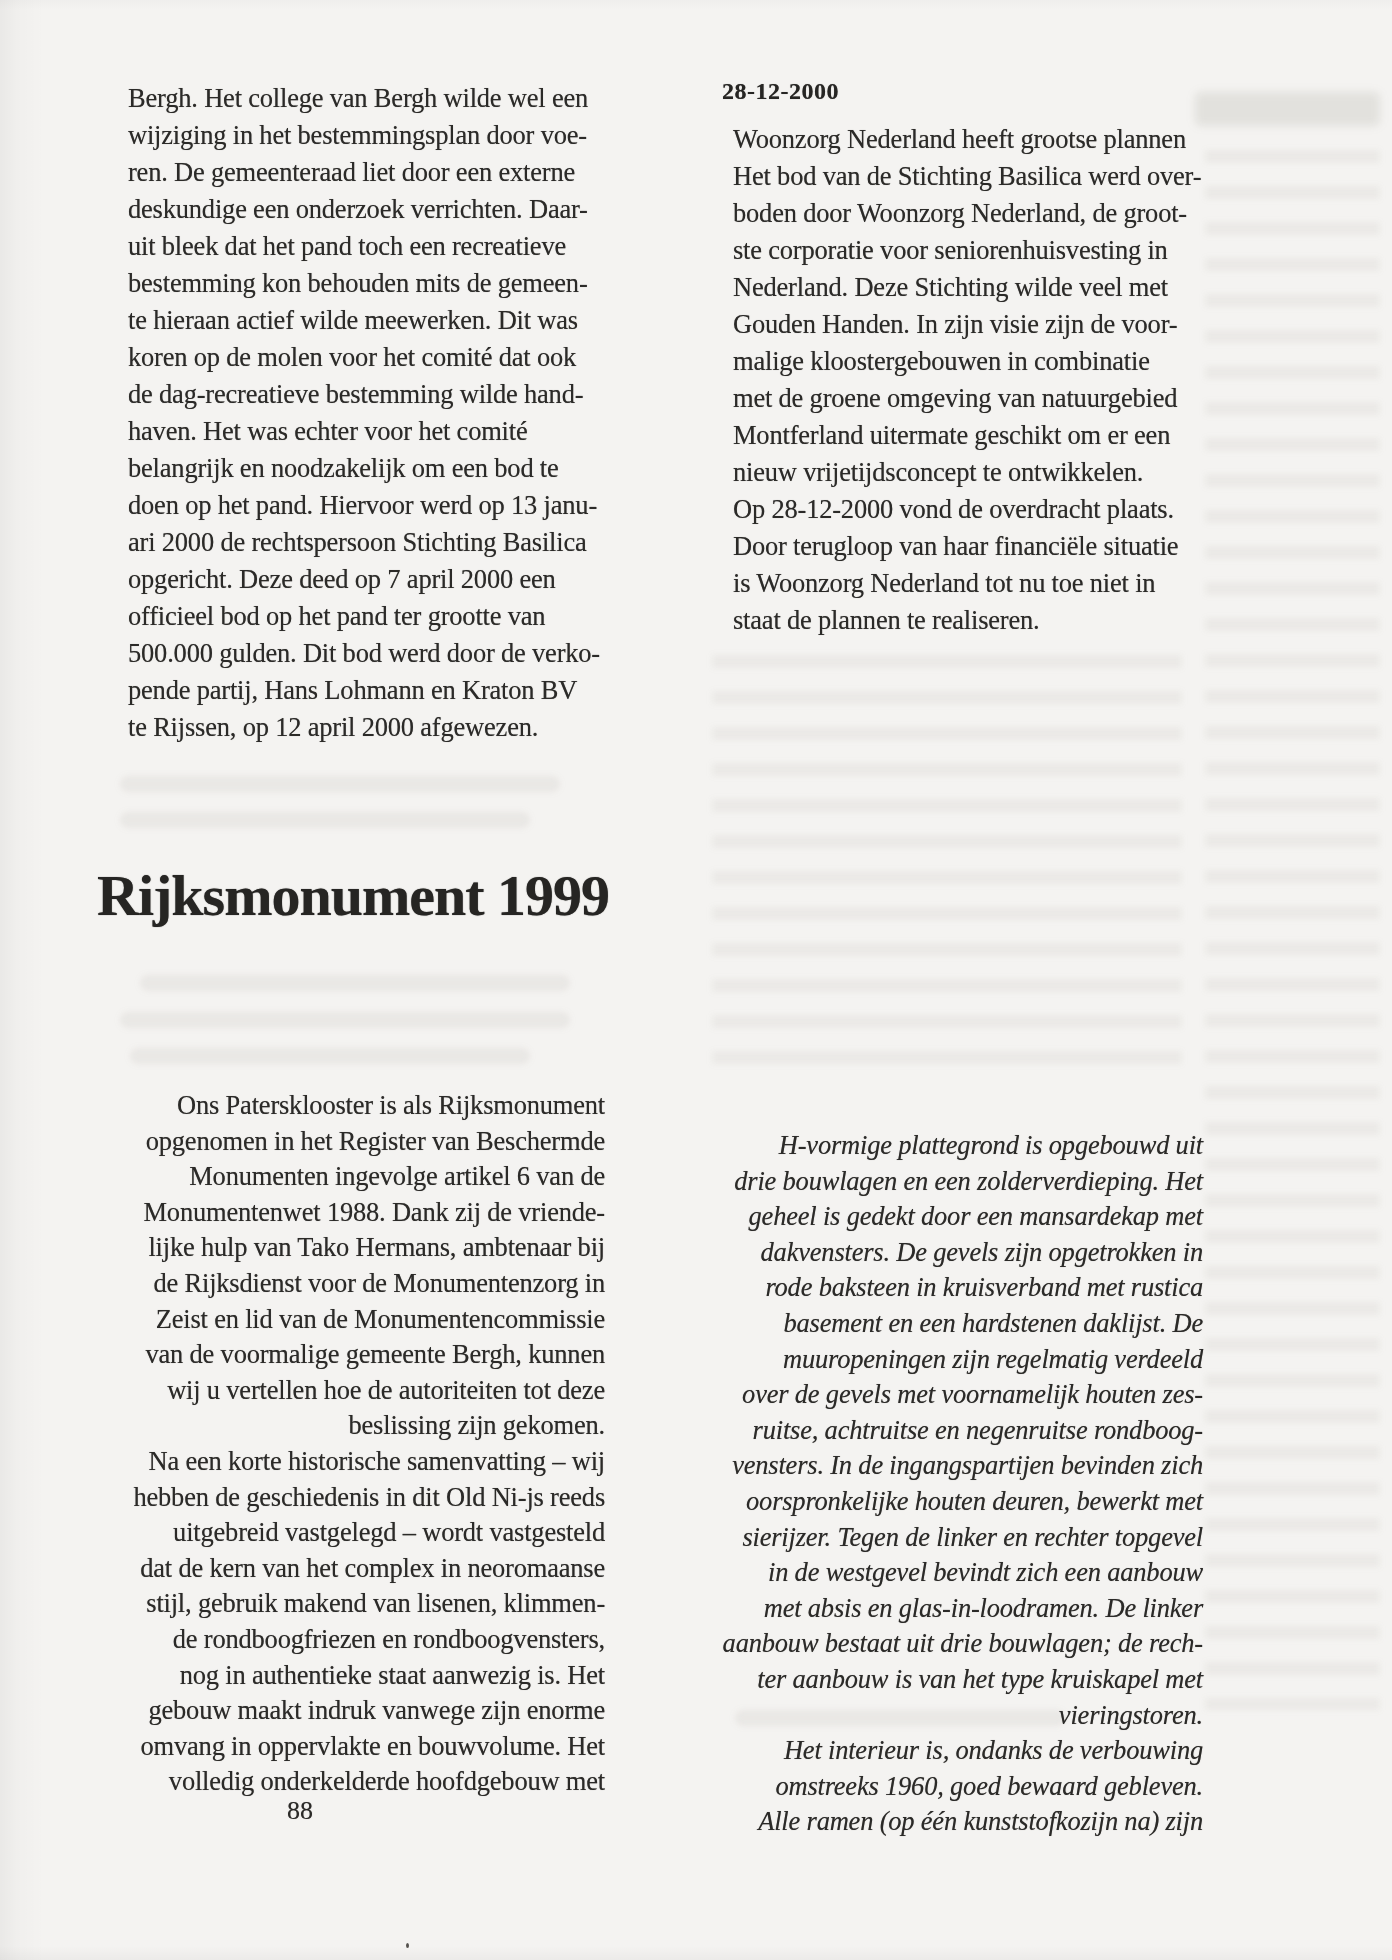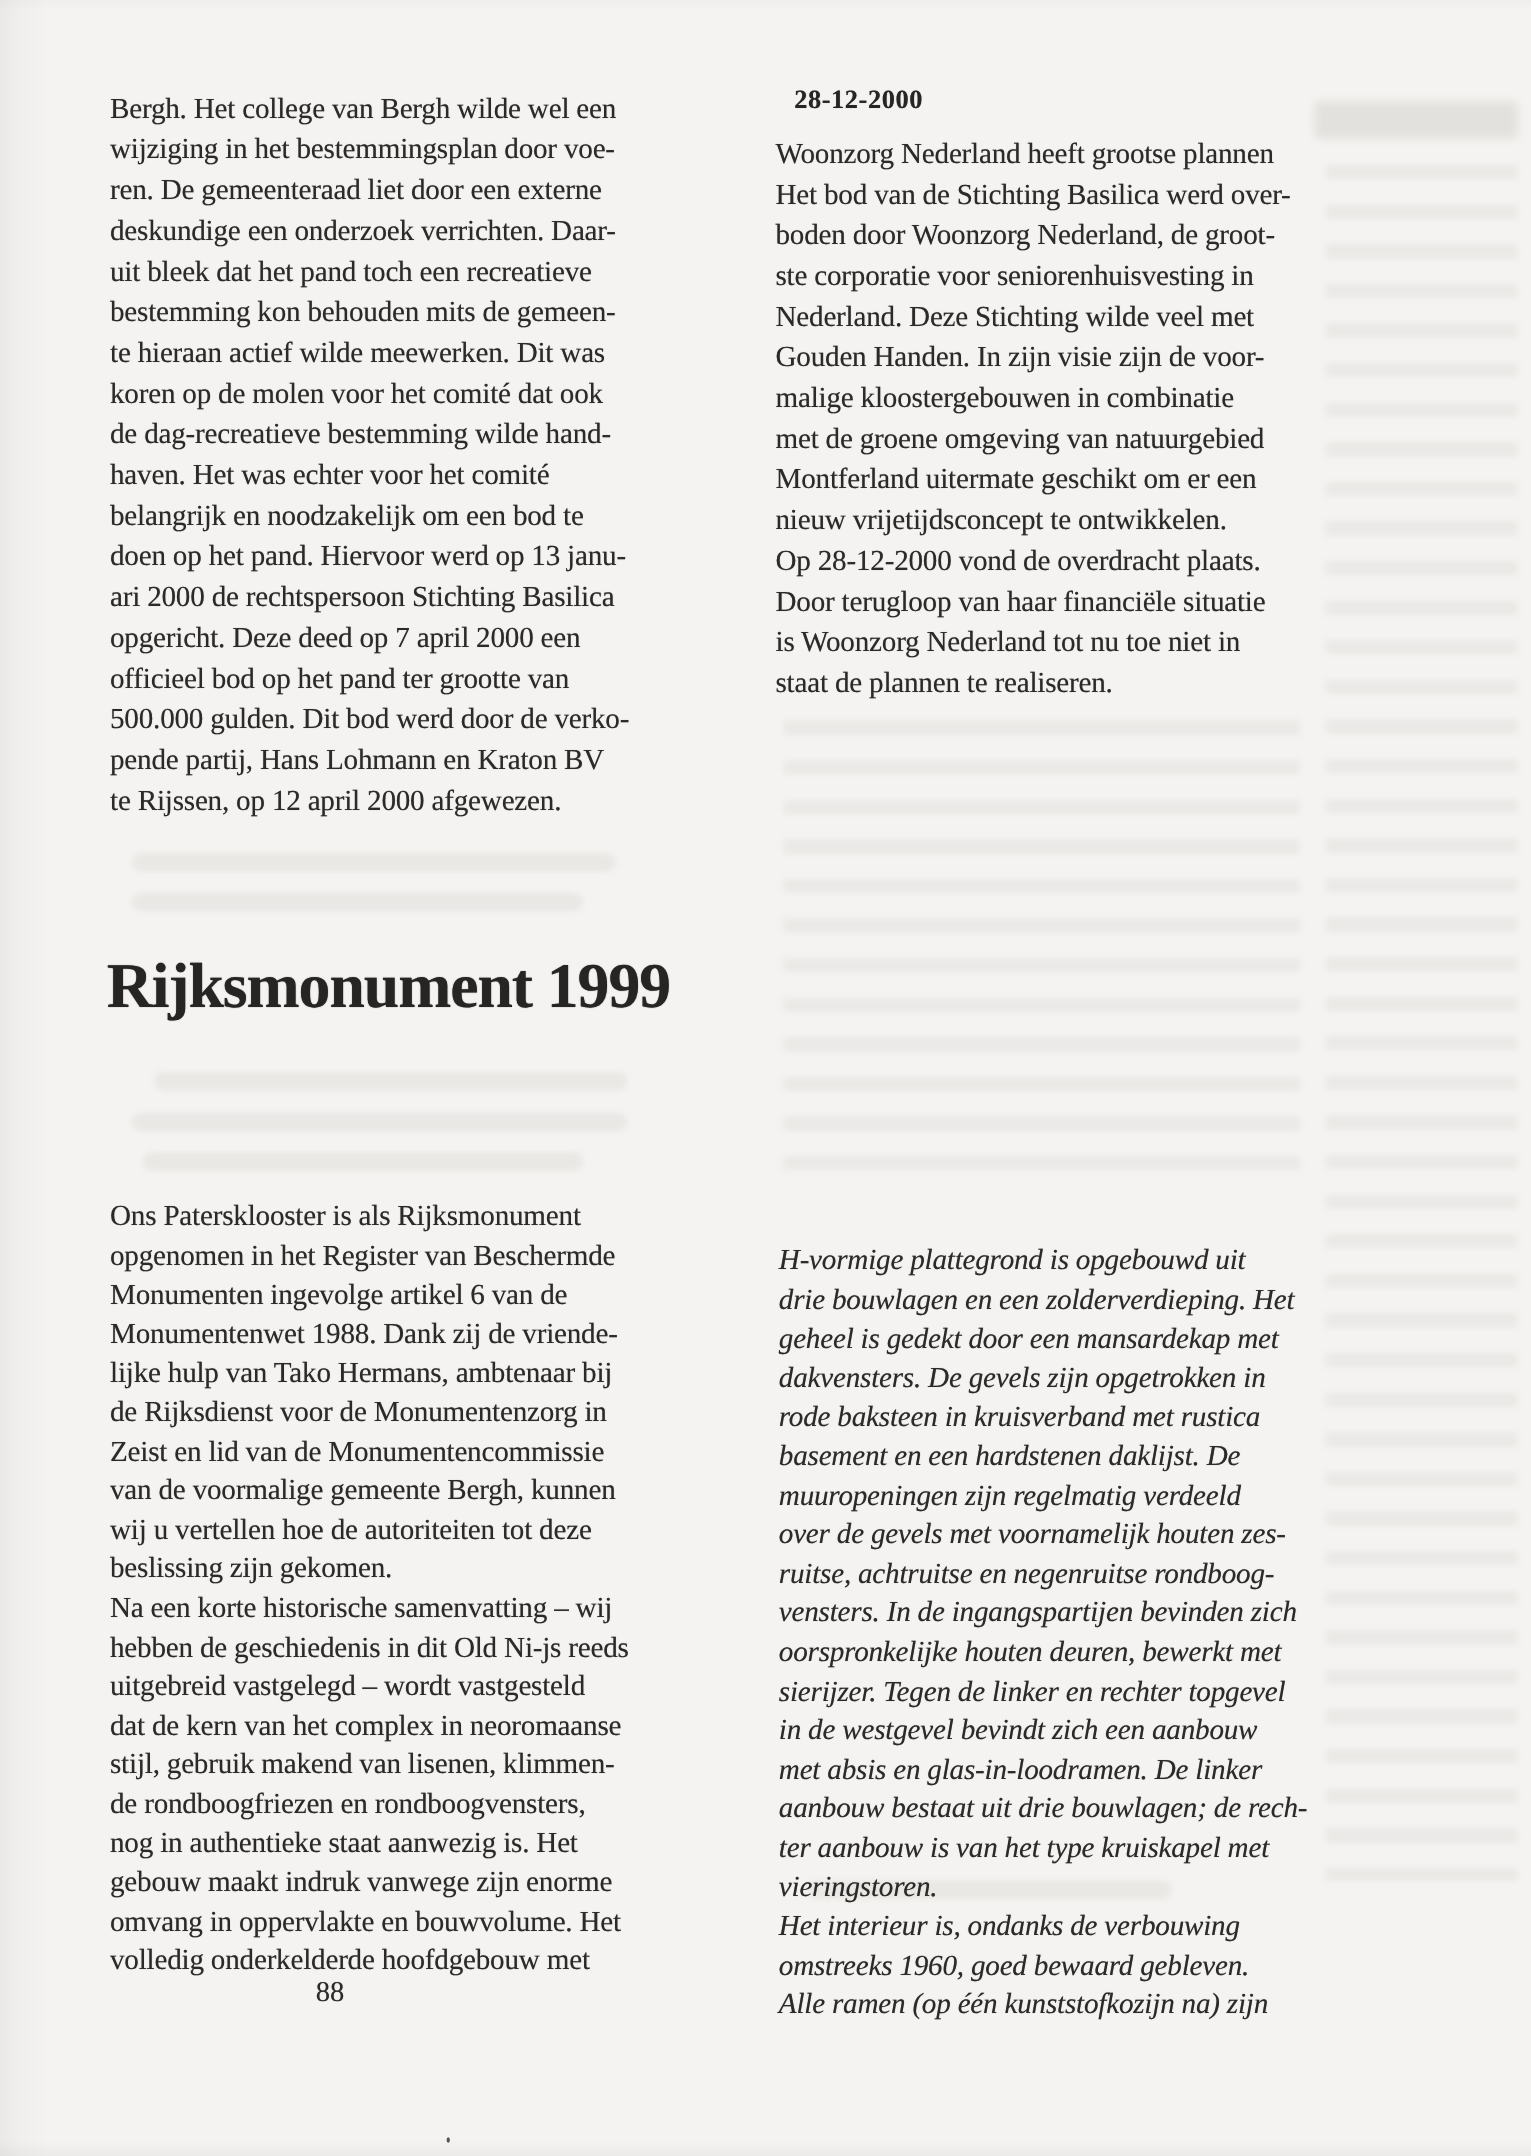--- a/index.html
+++ b/index.html
@@ -18,22 +18,22 @@
       #f4f3f1;
   }
   .body-text{
     position:absolute;margin:0;
     white-space:pre;
     font-size:26.5px;
     letter-spacing:-0.2px;
     color:#2b2a28;
     text-shadow:0 0 0.7px rgba(43,42,40,0.55);
   }
-  .lh-top{line-height:37px;}
-  .lh-bottom{line-height:35.6px;}
+  .lh-top{line-height:37px;margin-left:28px;}
+  .lh-bottom{line-height:35.6px;text-align:right;}
   #left-paragraph-1{left:100px;top:80px;width:505px;}
   #left-paragraph-2{left:100px;top:1088px;width:505px;}
   #right-date-heading{
     position:absolute;left:722px;top:78px;margin:0;
     font-size:24px;font-weight:bold;letter-spacing:0.5px;
     color:#262523;text-shadow:0 0 0.7px rgba(38,37,35,0.6);
   }
   #right-paragraph-1{left:705px;top:121px;width:495px;}
   #right-paragraph-2{left:708px;top:1128px;width:495px;font-style:italic;}
   #section-heading{

